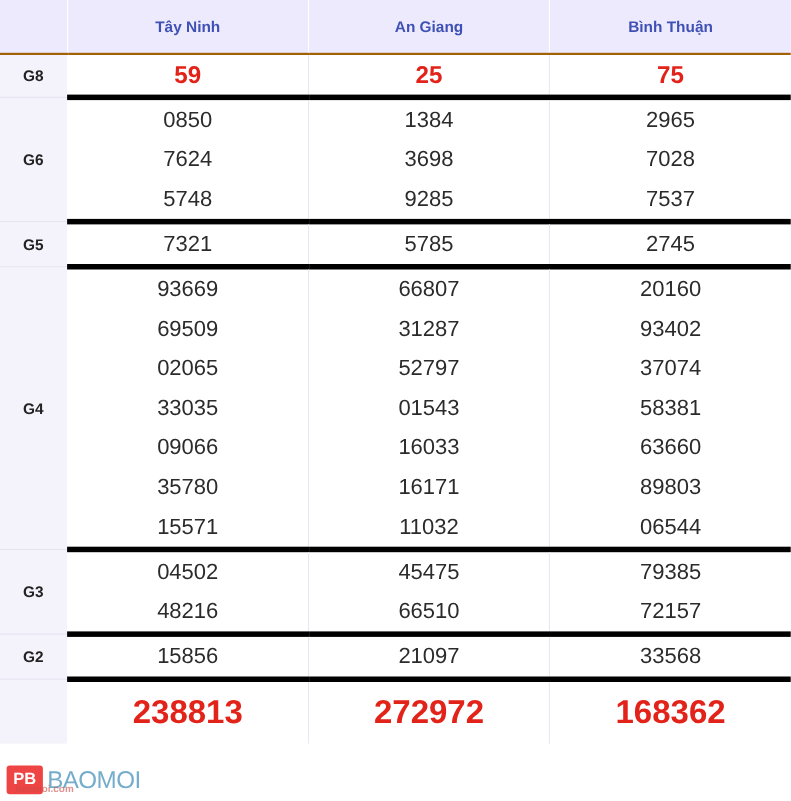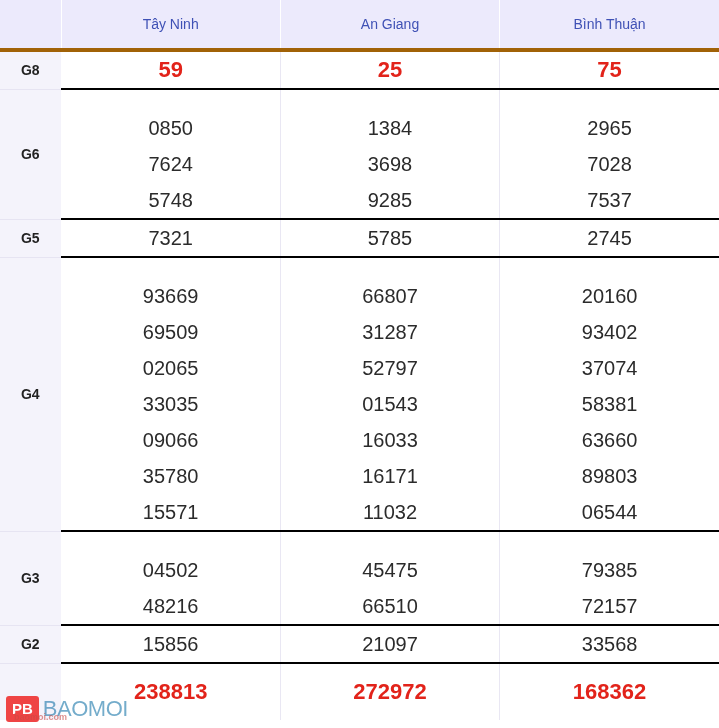--- a/index.html
+++ b/index.html
@@ -21,27 +21,27 @@
     border-collapse: collapse;
     table-layout: fixed;
   }
   table.lottery col.label { width: 61px; }
   table.lottery col.prov { width: 219.33px; }
 
   .hdr th {
     background: #eceafc;
     color: #3f51b5;
     font-size: 14px;
-    font-weight: normal;
+    font-weight: bold;
     height: 45px;
     padding: 16px;
     text-align: center;
     vertical-align: middle;
     border-right: 1px solid #ffffff;
-    border-bottom: 4px solid #a16207;
+    border-bottom: 2px solid #a16207;
   }
   .hdr th.corner {
     background: #eceafc;
     border-right: 1px solid #ffffff;
   }
   .hdr th:last-child { border-right: none; }
 
   td.lbl {
     background: #f4f3fb;
     color: #222222;
@@ -52,36 +52,36 @@
     border-right: 1px solid #ffffff;
     border-bottom: 1px solid #e6e4f2;
   }
   td.num {
     background: #ffffff;
     color: #2b2b2b;
     font-size: 20px;
     text-align: center;
     vertical-align: middle;
     border-right: 1px solid #e9e7f3;
-    border-bottom: 2px solid #000000;
+    border-bottom: 5px solid #000000;
     padding: 0;
     line-height: 36px;
     height: 36px;
   }
   td.num:last-child { border-right: none; }
 
   tr.g8 td.num { color: #e2231a; font-size: 22px; font-weight: bold; height: 36px; }
   tr.g7 td.num { font-size: 20px; }
 
-  .cellstack { display: flex; flex-direction: column; justify-content: center; margin-top: 20px; }
+  .cellstack { display: flex; flex-direction: column; justify-content: center; }
   .cellstack span { display: block; line-height: 36px; }
 
   tr.total td.num {
     color: #e2231a;
-    font-size: 22px;
+    font-size: 30px;
     font-weight: bold;
     height: 56px;
     line-height: 56px;
     border-bottom: none;
   }
   tr.total td.lbl { border-bottom: none; background: #f4f3fb; }
 
   
   .watermark {
     position: absolute;

